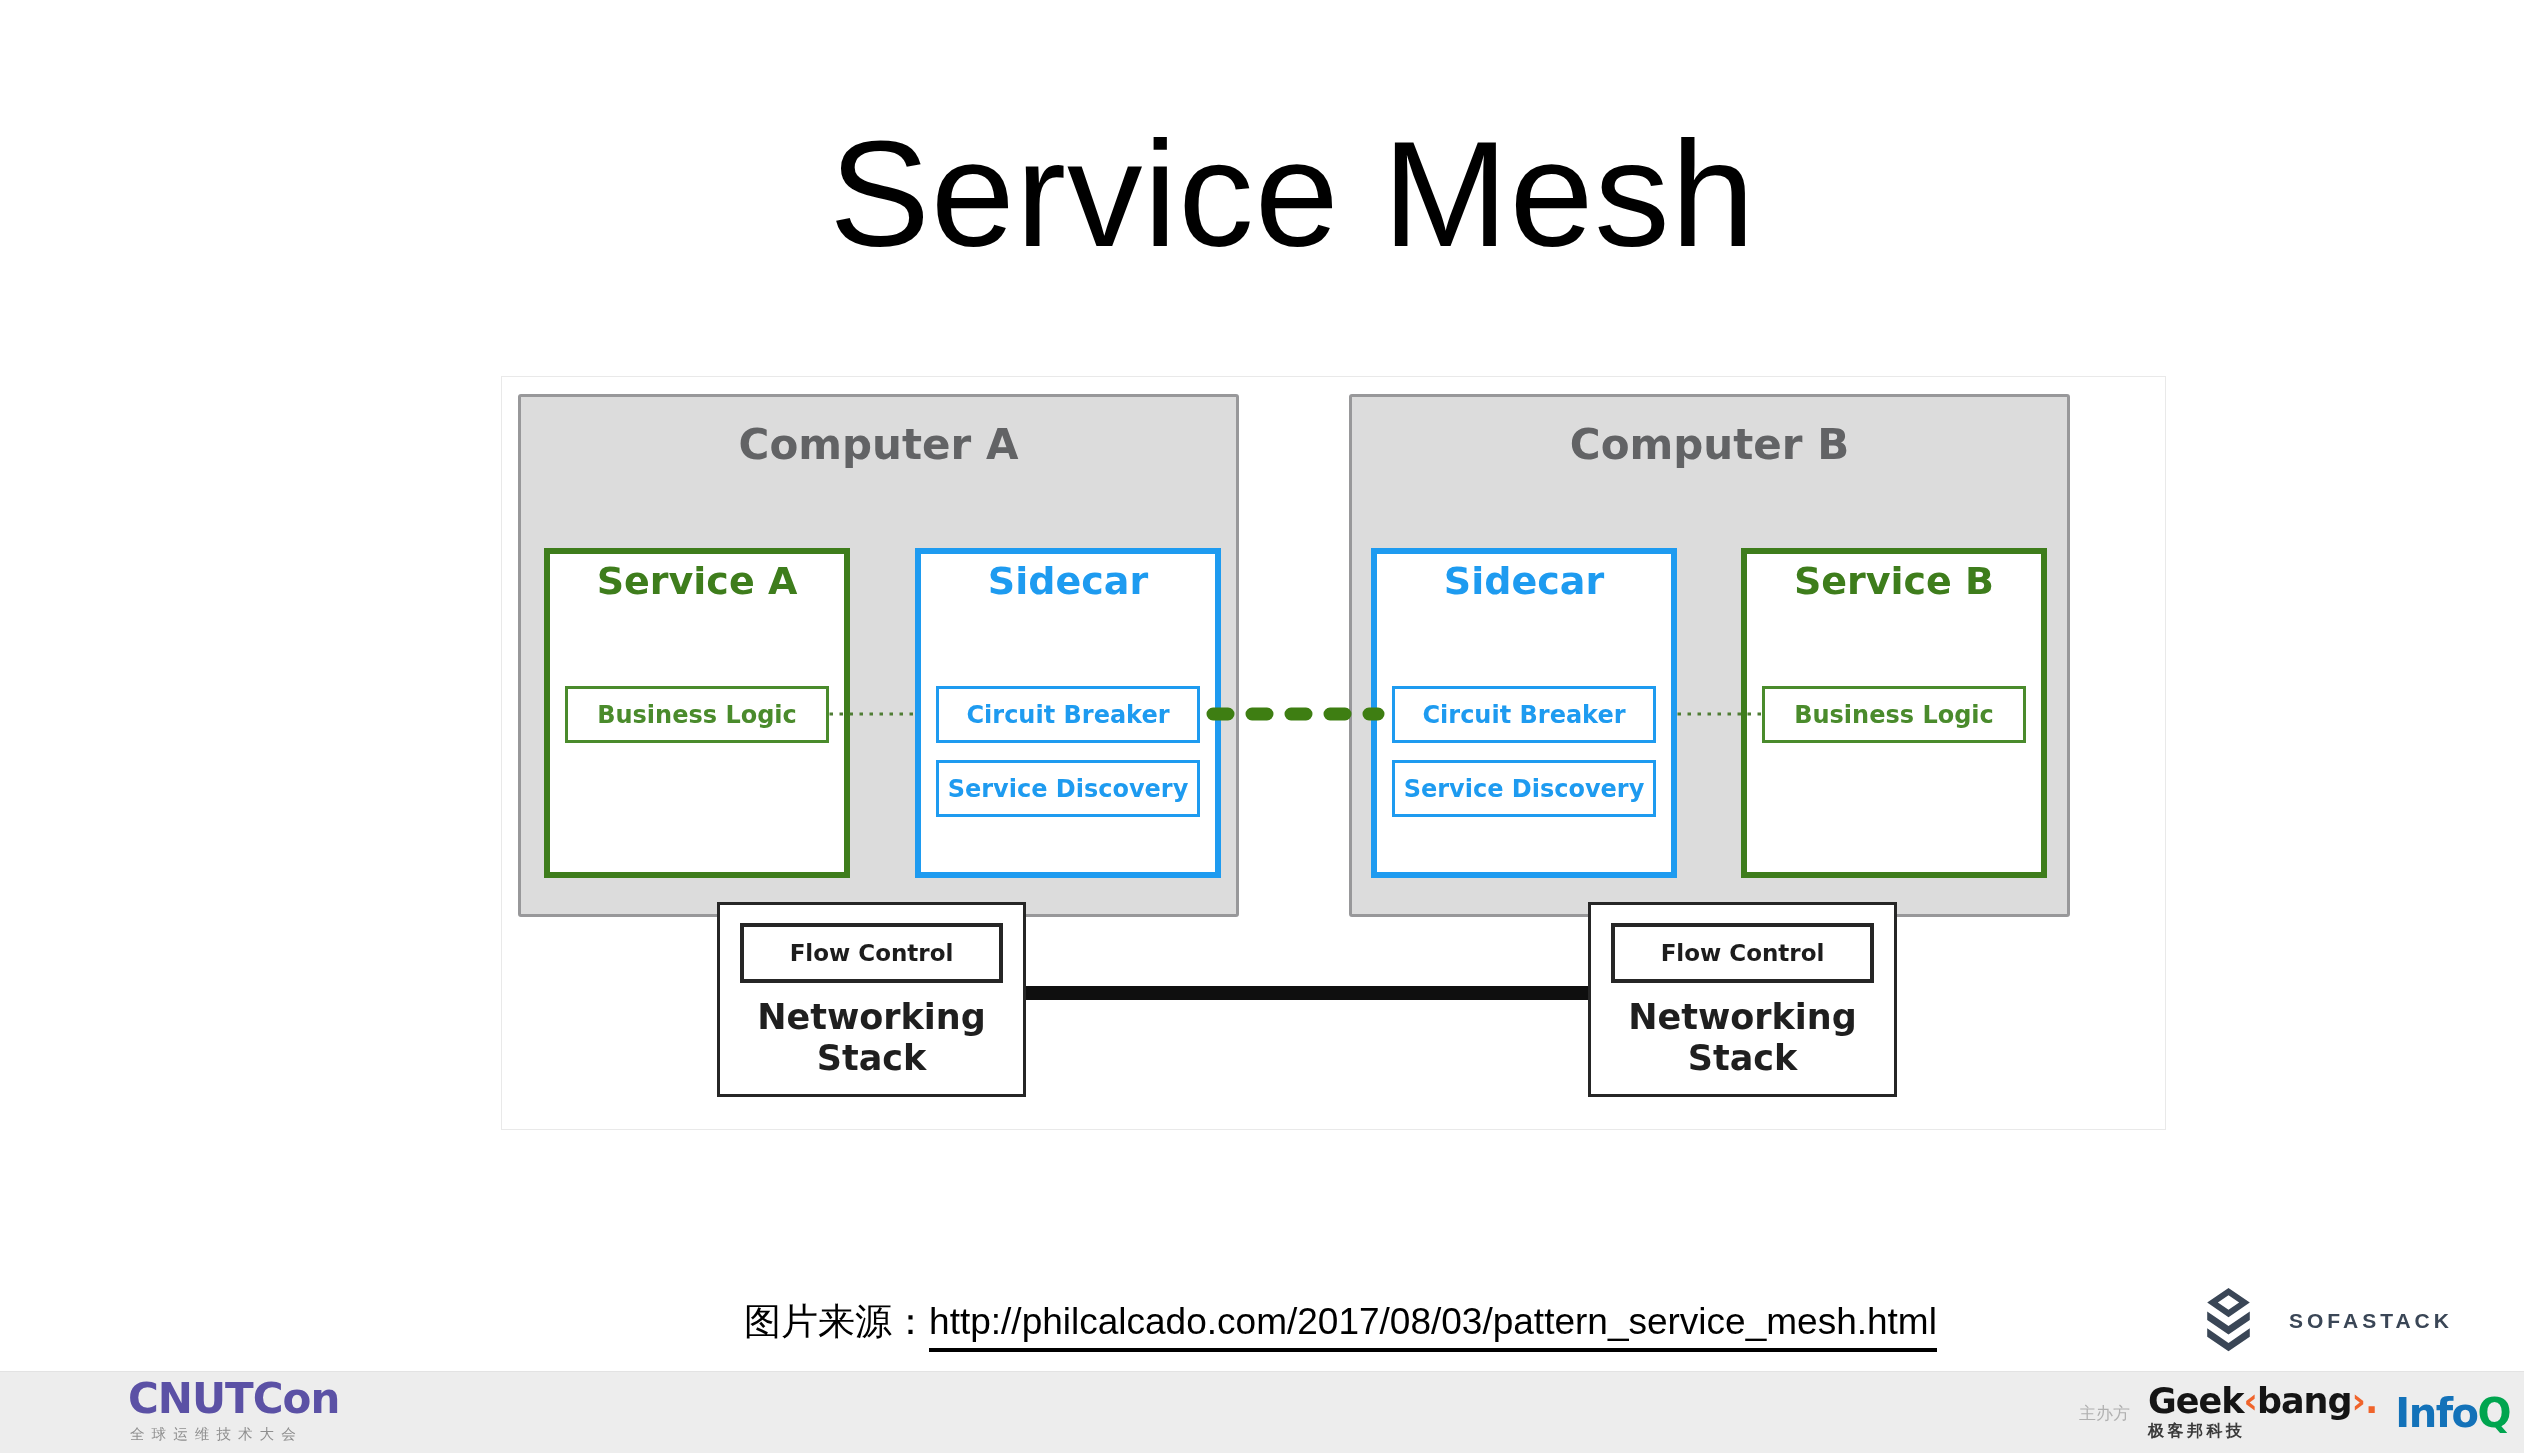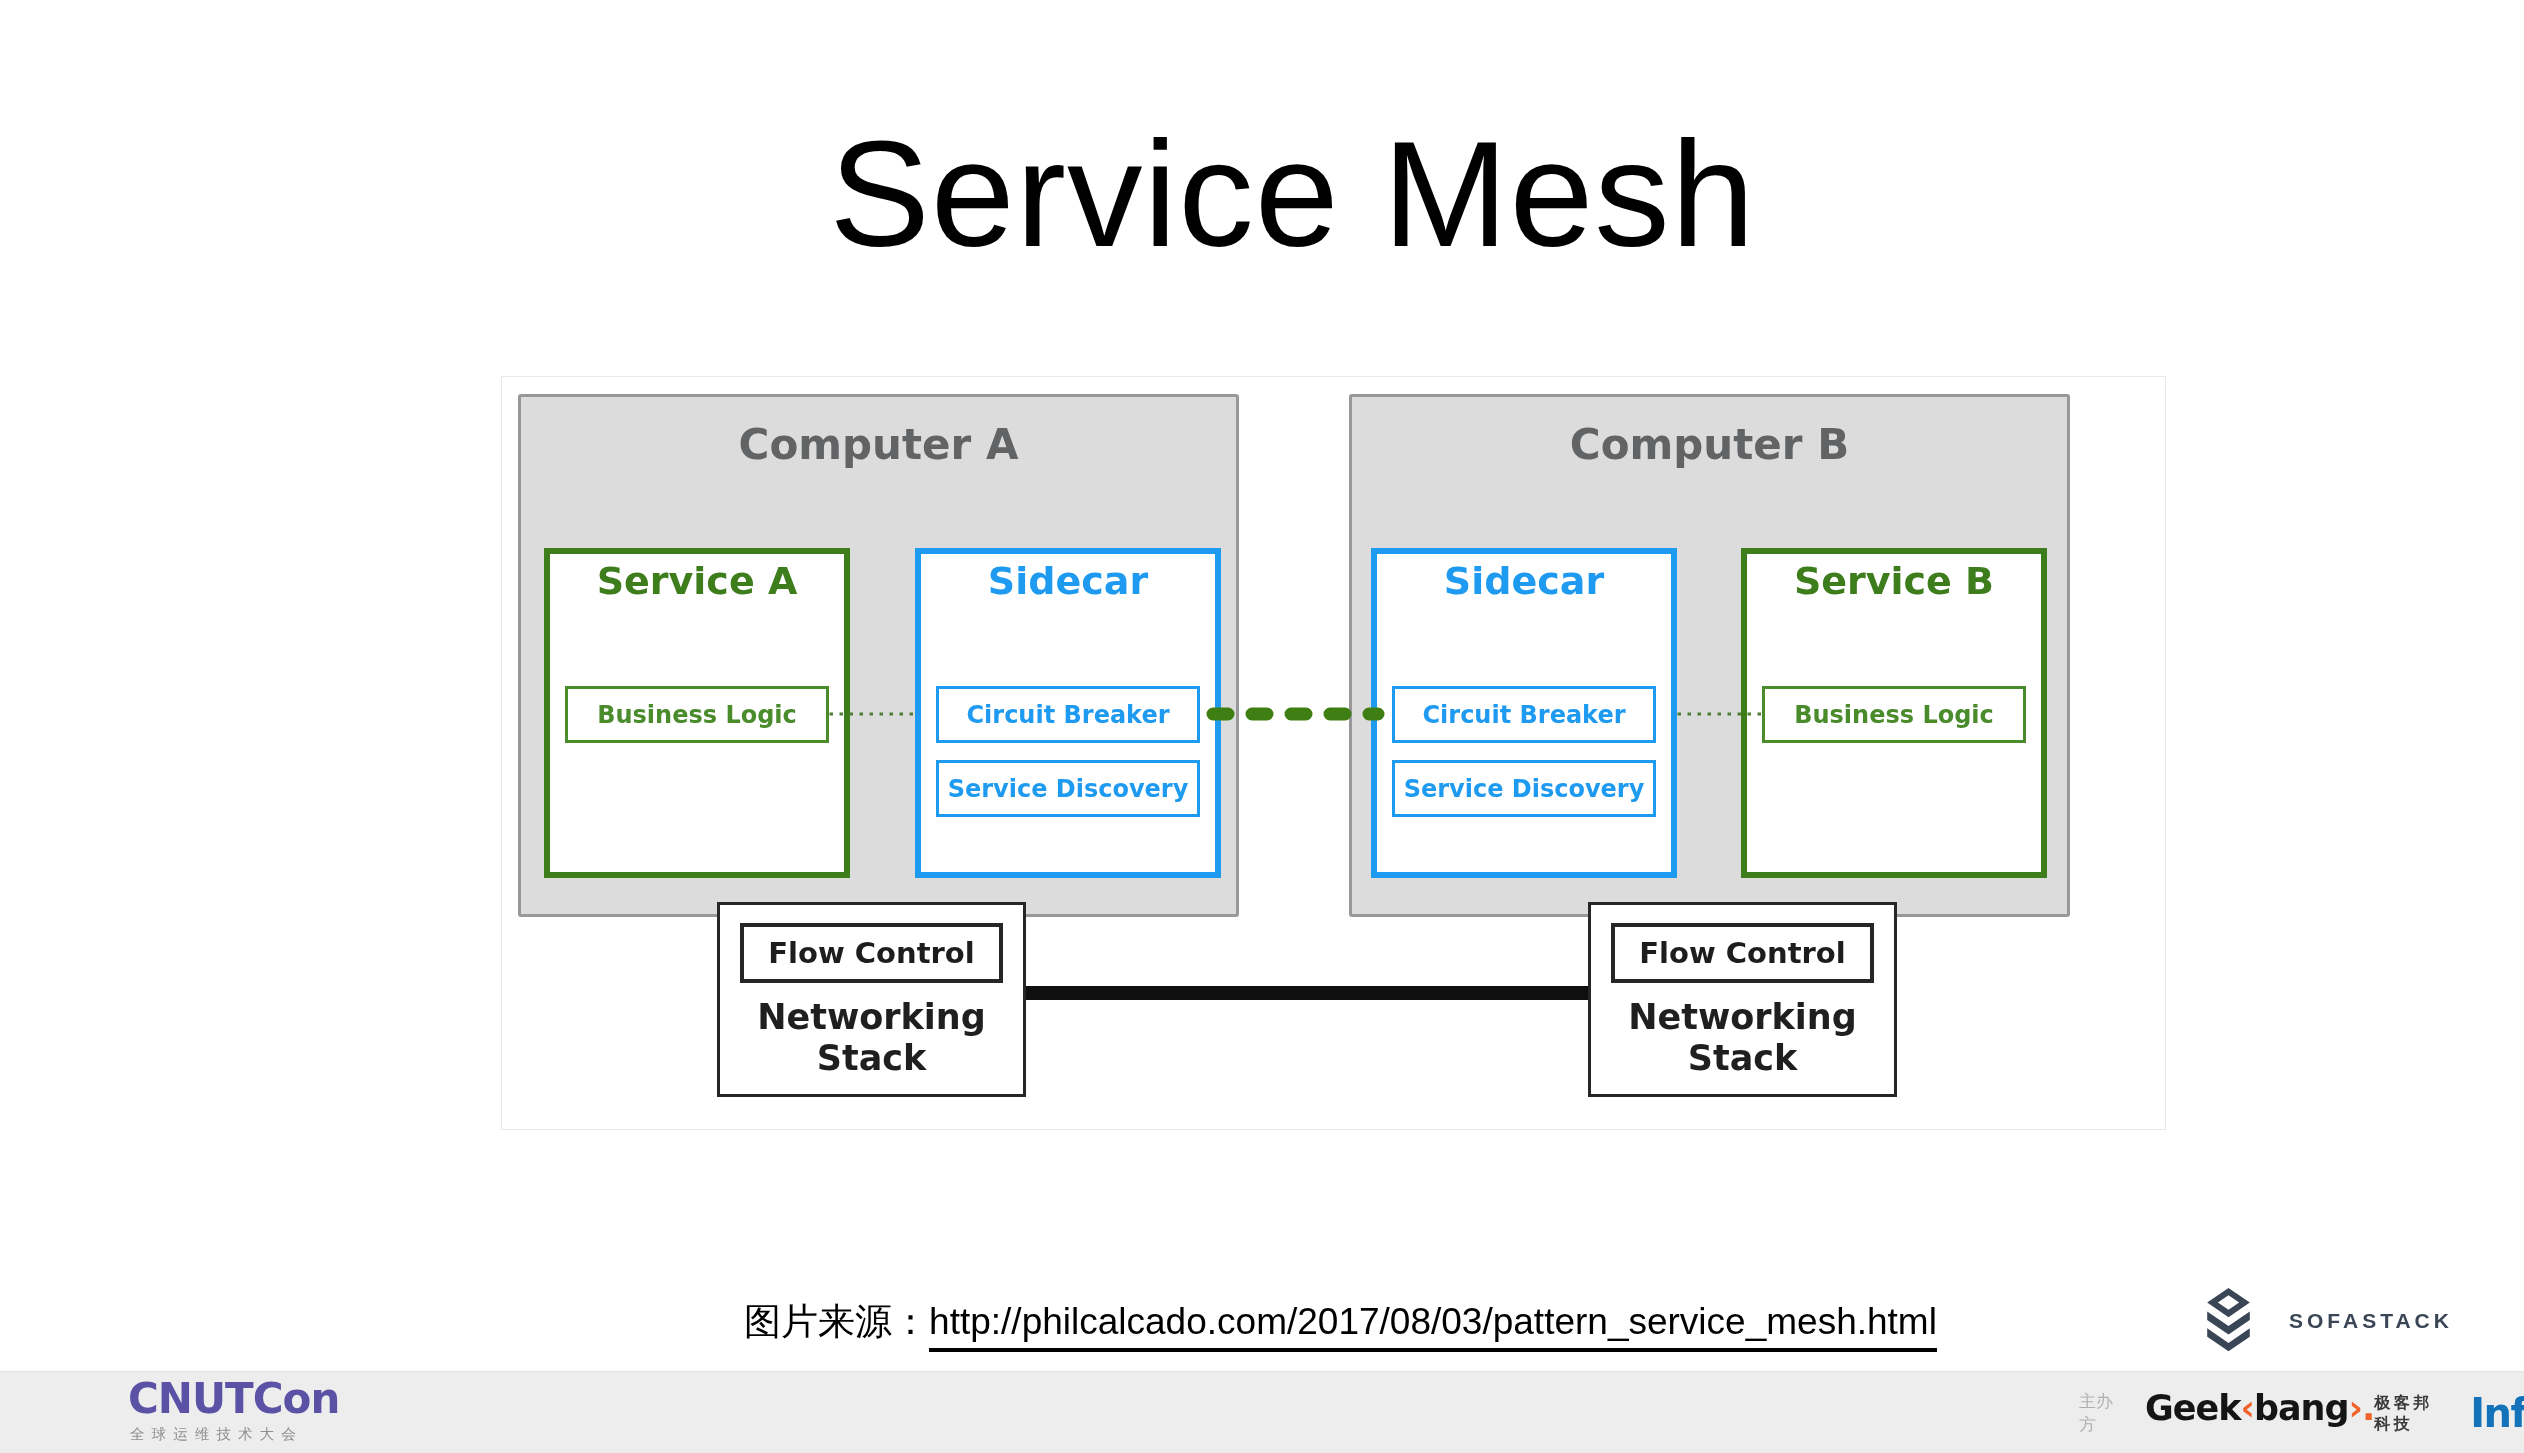--- a/index.html
+++ b/index.html
@@ -58,21 +58,21 @@
   .stack{
     position:absolute;top:902px;width:309px;height:195px;
     background:#fff;border:3.5px solid #262626;box-sizing:border-box;z-index:3;
   }
   #stackA{left:717px;}
   #stackB{left:1588px;}
   .flow-chip{
     position:absolute;left:19.7px;right:19.7px;top:17.7px;height:60px;
     border:4.5px solid #262626;box-sizing:border-box;background:#fff;
     display:flex;align-items:center;justify-content:center;
-    font-family:"DejaVu Sans",sans-serif;font-weight:bold;font-size:29px;color:#1d1d1d;
+    font-family:"DejaVu Sans",sans-serif;font-weight:bold;font-size:23px;color:#1d1d1d;
   }
   .stack-label{
     position:absolute;top:92px;left:0;right:0;text-align:center;
     font-family:"DejaVu Sans",sans-serif;font-weight:700;font-size:35px;
     line-height:1.16;color:#1f1f1f;
   }
   
   .black-line{
     position:absolute;left:1026px;top:986px;width:562px;height:13.6px;
     background:#0f0f0f;z-index:2;
@@ -105,21 +105,21 @@
     letter-spacing:-1px;color:#5b51a5;line-height:1;
   }
   .cnutcon-tagline{
     margin-top:4.5px;font-size:14.6px;color:#8f8f8f;letter-spacing:7px;padding-left:2px;
   }
   .host-cluster{
     position:absolute;left:2079px;top:0;height:100%;
     display:flex;align-items:center;gap:18px;
   }
   .host-label{font-size:17px;color:#b0b0b0;}
-  .geek-block{display:flex;flex-direction:row;}
+  .geek-block{display:flex;flex-direction:column;}
   .geek-logo{
     font-family:"DejaVu Sans",sans-serif;font-weight:800;font-size:35px;
     letter-spacing:-1px;line-height:1;color:#151515;white-space:nowrap;
   }
   .geek-orange{color:#f0642b;}
   .geek-tagline{
     margin-top:2.5px;font-size:16px;color:#3a3a3a;letter-spacing:3.5px;font-weight:600;
   }
   .infoq-logo{
     font-family:"DejaVu Sans",sans-serif;font-weight:800;font-size:40px;

